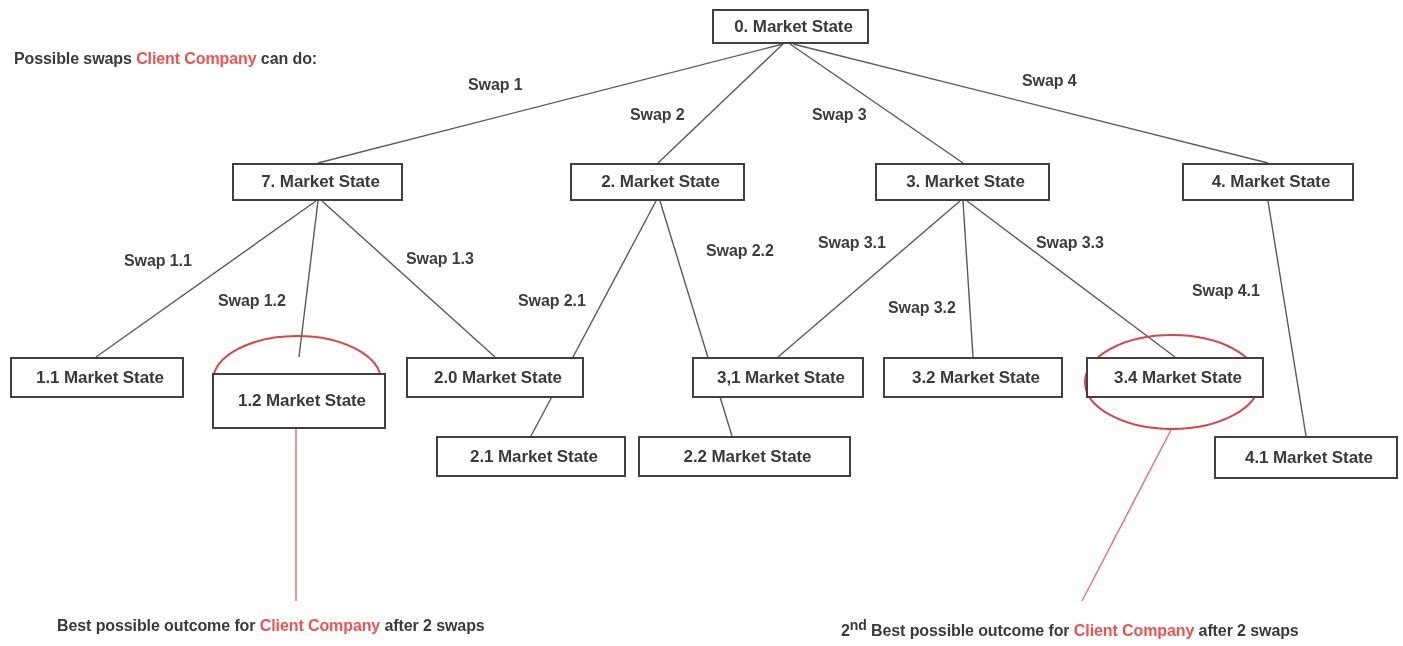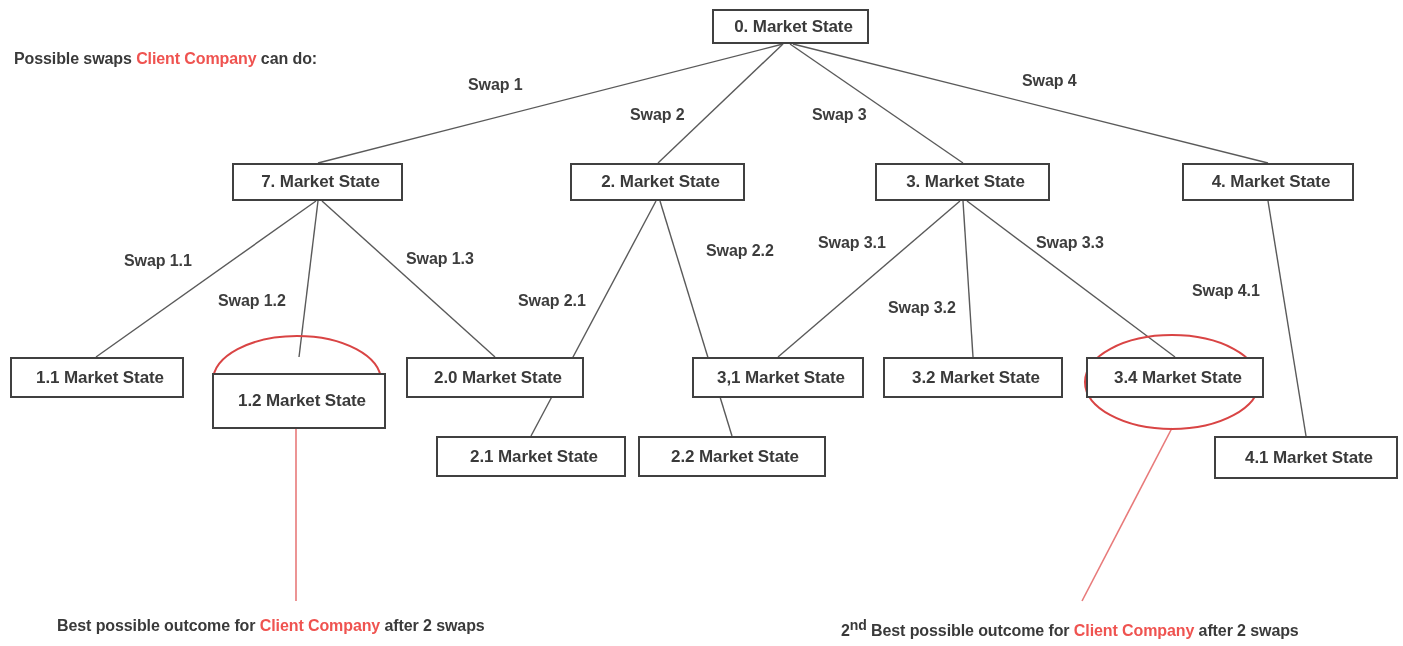--- a/index.html
+++ b/index.html
@@ -119,21 +119,21 @@
       </div>
       <div class="node" style="left: 883px; top: 357px; width: 180px; height: 41px;">
         <span>3.2 Market State</span>
       </div>
       <div class="node" style="left: 1086px; top: 357px; width: 178px; height: 41px;">
         <span>3.4 Market State</span>
       </div>
       <div class="node" style="left: 436px; top: 436px; width: 190px; height: 41px;">
         <span>2.1 Market State</span>
       </div>
-      <div class="node" style="left: 638px; top: 436px; width: 188px; height: 41px;">
+      <div class="node" style="left: 638px; top: 436px; width: 213px; height: 41px;">
         <span>2.2 Market State</span>
       </div>
       <div class="node" style="left: 1214px; top: 436px; width: 184px; height: 43px;">
         <span>4.1 Market State</span>
       </div>
     </div>
   <div id="labels-container">
       <div class="swap-label" style="left: 468px; top: 76px;">Swap 1</div>
       <div class="swap-label" style="left: 630px; top: 106px;">Swap 2</div>
       <div class="swap-label" style="left: 812px; top: 106px;">Swap 3</div>

